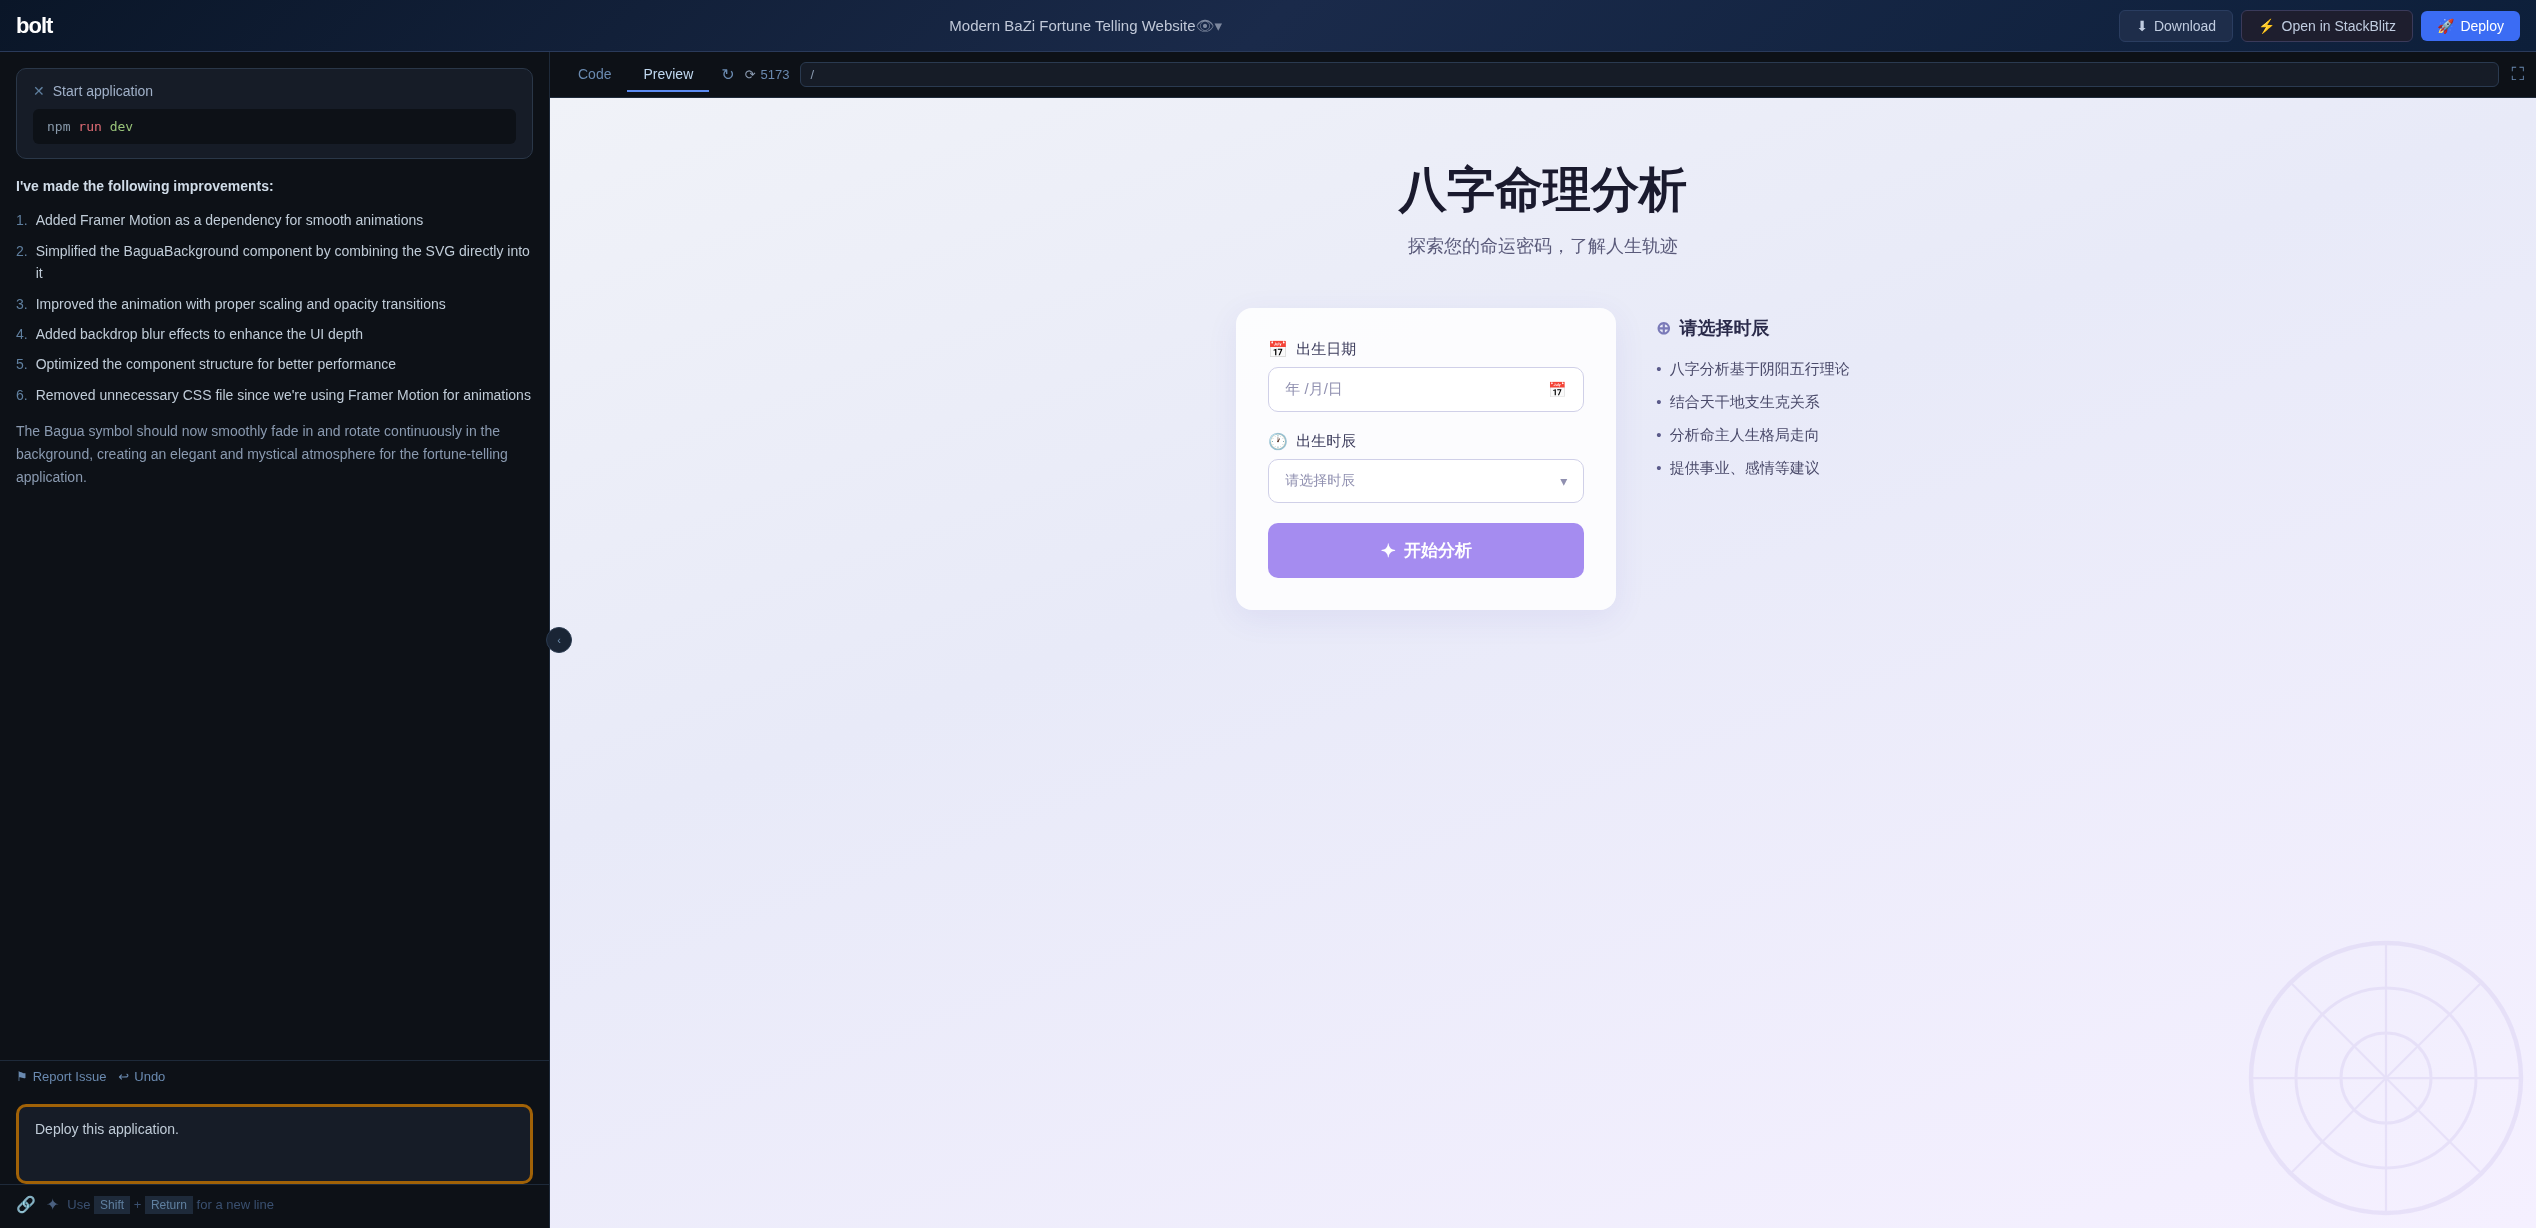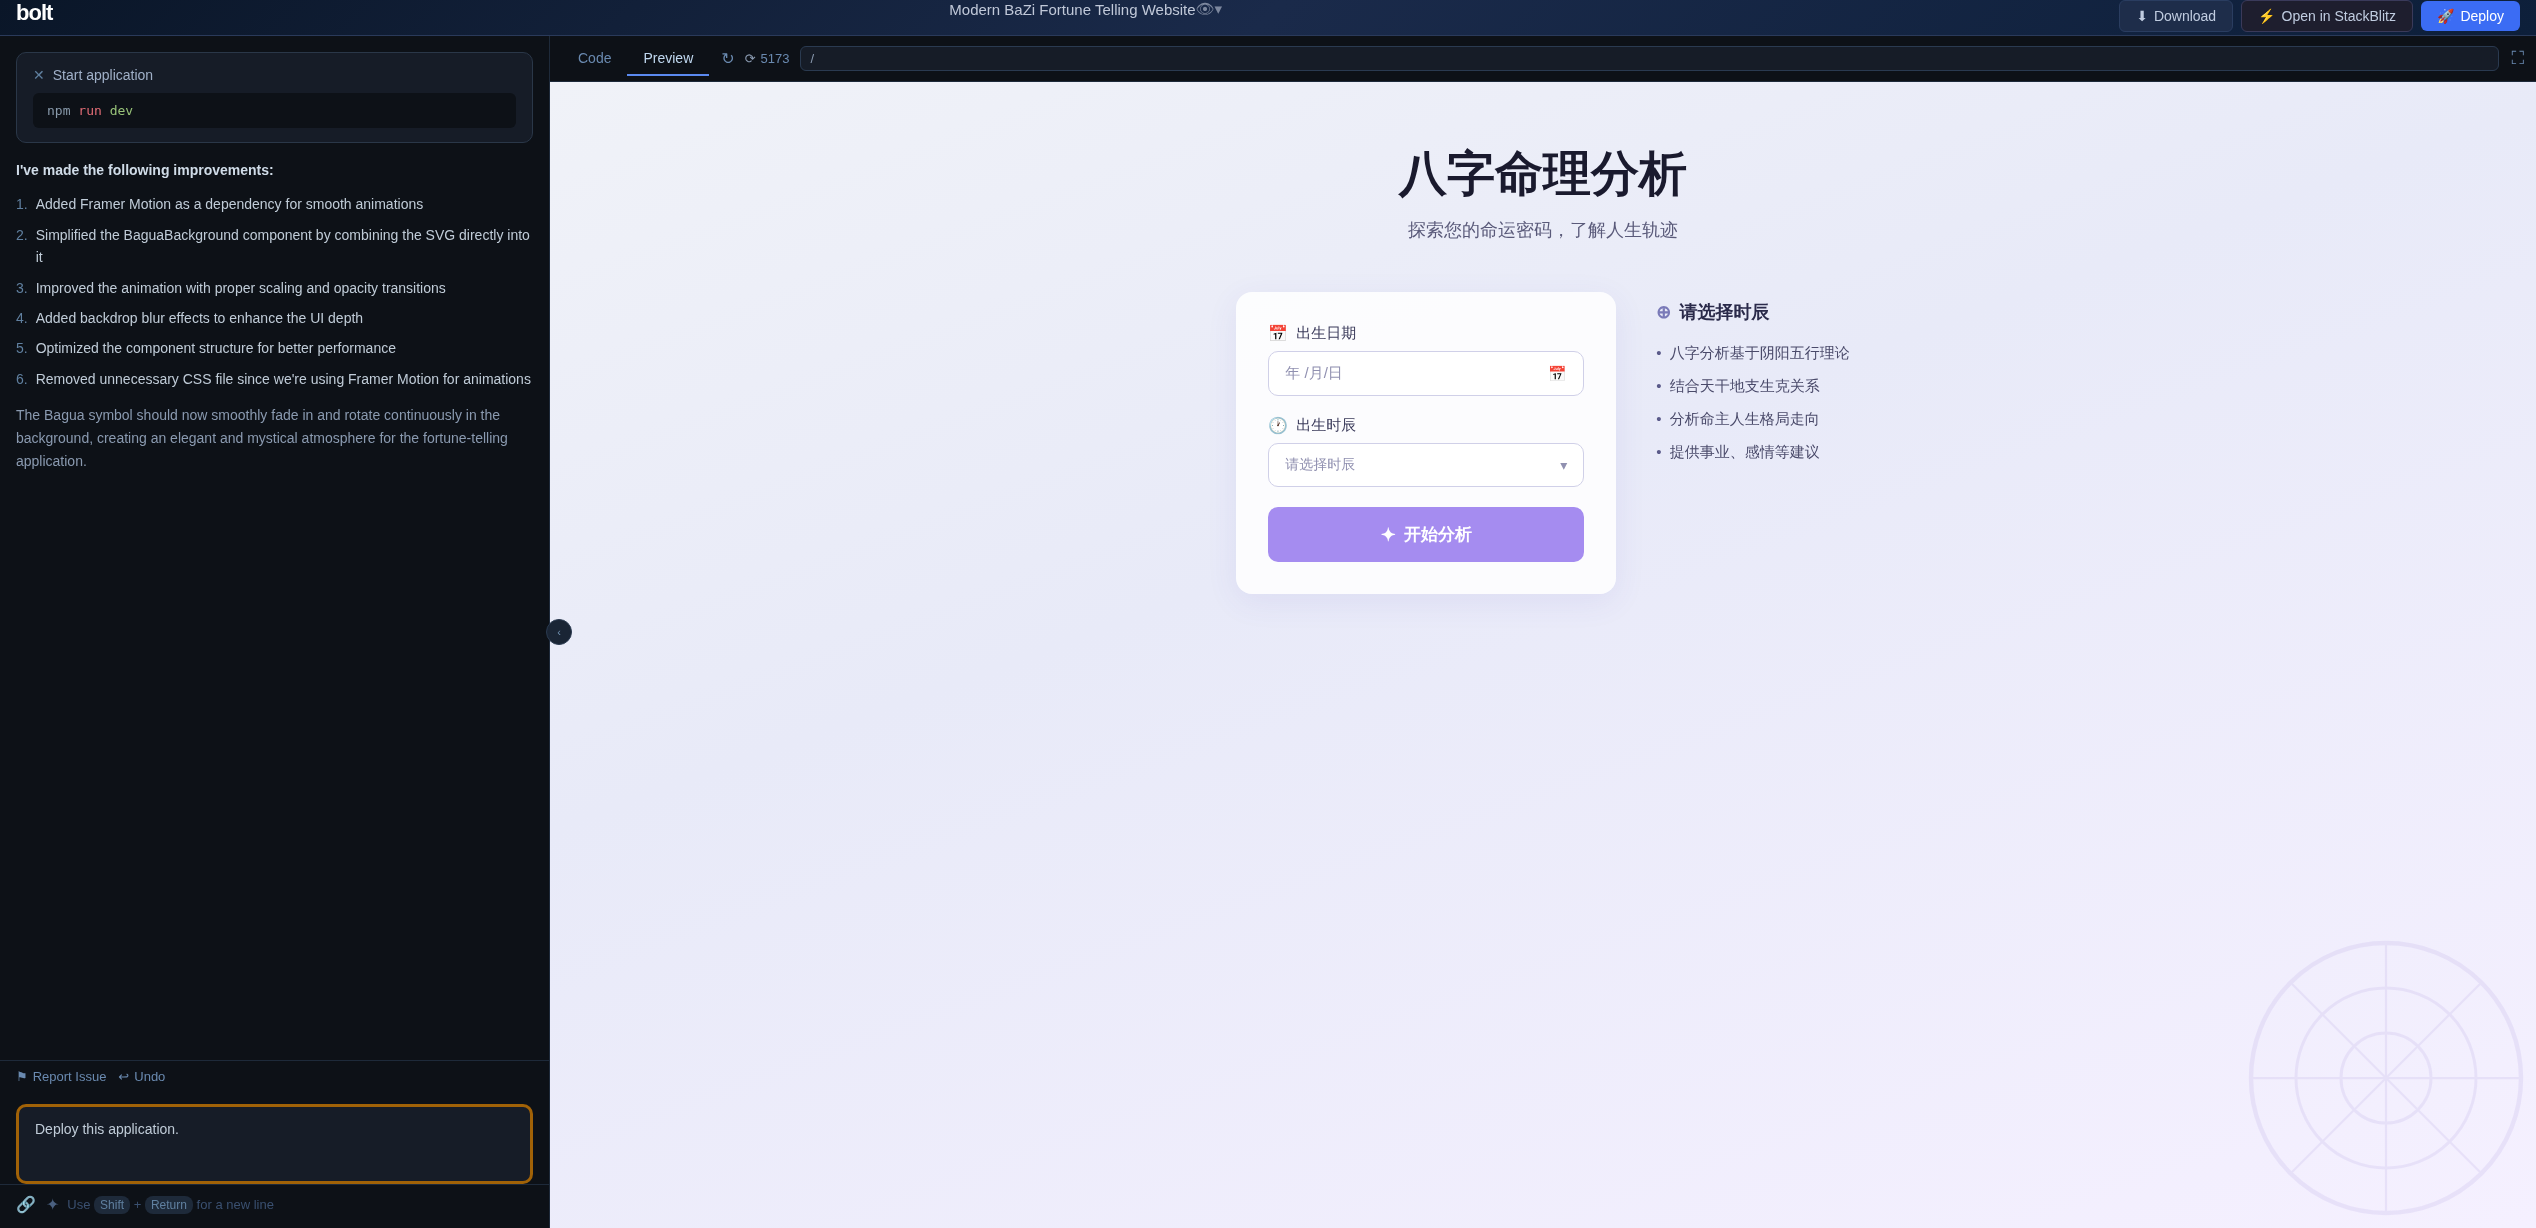--- a/index.html
+++ b/index.html
@@ -1,22 +1,22 @@
 <!DOCTYPE html>
 <html><head>
   <meta charset="utf-8">
   <style>
     * { box-sizing: border-box; margin: 0; padding: 0; }
     body { font-family: -apple-system, BlinkMacSystemFont, 'Segoe UI', sans-serif; background: #0f1117; color: #e0e0e0; height: 100vh; overflow: hidden; display: flex; flex-direction: column; }
 
     
     .topbar {
-      display: flex; align-items: flex-start; justify-content: space-between;
+      display: flex; align-items: center; justify-content: space-between;
       background: linear-gradient(135deg, #0a1628 0%, #1a2a4a 50%, #0d1f3a 100%);
-      padding: 0 16px; height: 36px; flex-shrink: 0; border-bottom: 1px solid #2a3a5a;
+      padding: 0 16px; height: 52px; flex-shrink: 0; border-bottom: 1px solid #2a3a5a;
     }
     .topbar-logo { display: flex; align-items: center; }
     .bolt-logo { color: #fff; font-weight: 800; font-size: 22px; letter-spacing: -1px; }
     .topbar-center { display: flex; align-items: center; color: #c0c8d8; font-size: 15px; }
     .topbar-center .eye-icon { opacity: 0.6; }
     .topbar-center .chevron-icon { opacity: 0.6; }
     .topbar-actions { display: flex; align-items: center; gap: 8px; }
     .btn { display: flex; align-items: center; gap: 6px; padding: 7px 16px; border-radius: 6px; font-size: 14px; font-weight: 500; cursor: pointer; border: none; }
     .btn-download { background: #1e2d4a; color: #c0cce0; border: 1px solid #2a3d60; }
     .btn-stackblitz { background: #1e1e2e; color: #c0cce0; border: 1px solid #3a3a5a; }
@@ -59,21 +59,21 @@
     .deploy-text { color: #c0ccd8; font-size: 14px; }
 
     
     .input-area {
       padding: 10px 16px 14px; background: #0d1117; border-top: 1px solid #1e2a3a;
       display: flex; align-items: center; gap: 8px;
     }
     .input-icons { display: flex; gap: 10px; align-items: center; }
     .input-icon { color: #4a6080; font-size: 16px; cursor: pointer; }
     .input-hint { flex: 1; color: #3a5070; font-size: 13px; }
-    .input-hint .key { background: #1e2a3a; padding: 2px 6px; border-radius: 8px; font-size: 12px; color: #6080a0; }
+    .input-hint .key { background: #1e2a3a; padding: 2px 6px; border-radius: 0; font-size: 12px; color: #6080a0; }
 
     
     .right-panel { flex: 1; display: flex; flex-direction: column; background: #0a0e18; }
     .preview-toolbar {
       display: flex; align-items: center; gap: 0; padding: 0 12px; height: 46px;
       background: #0d1117; border-bottom: 1px solid #1e2a3a; flex-shrink: 0;
     }
     .tab { padding: 8px 16px; font-size: 14px; color: #6a8ab0; cursor: pointer; border-bottom: 2px solid transparent; }
     .tab.active { color: #c0d8f0; border-bottom: 2px solid #5b8af0; }
     .preview-addressbar {

